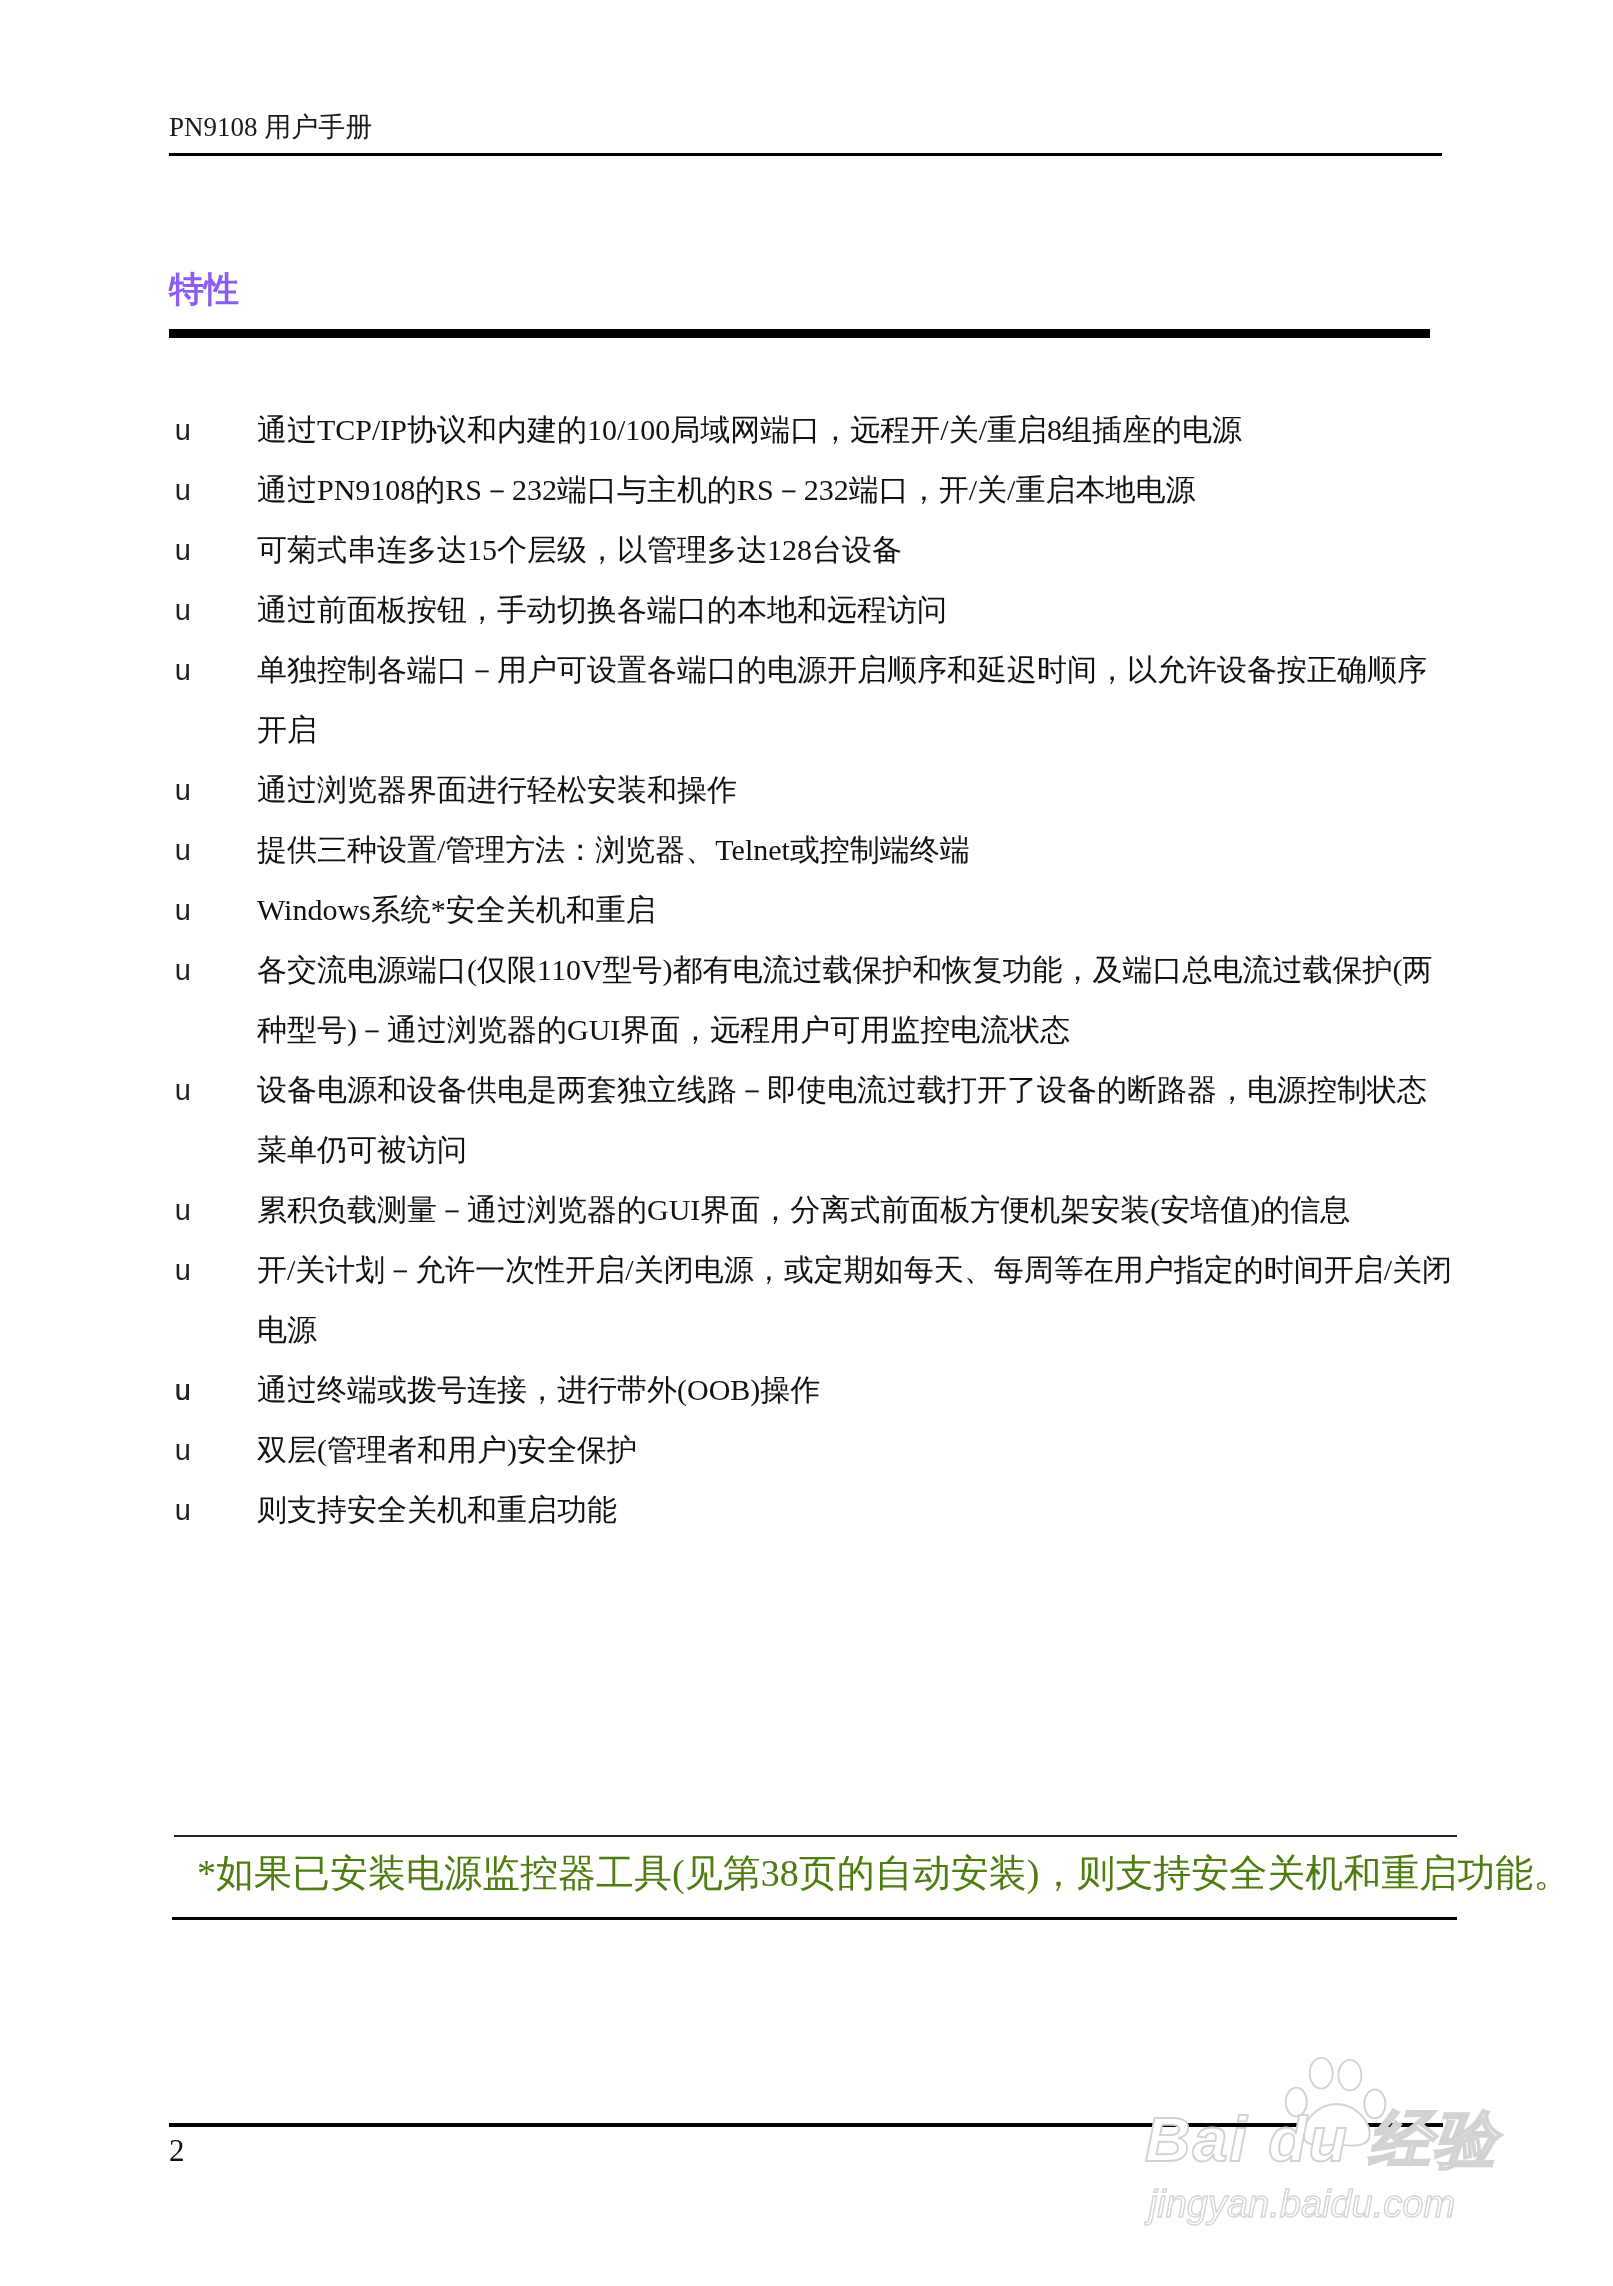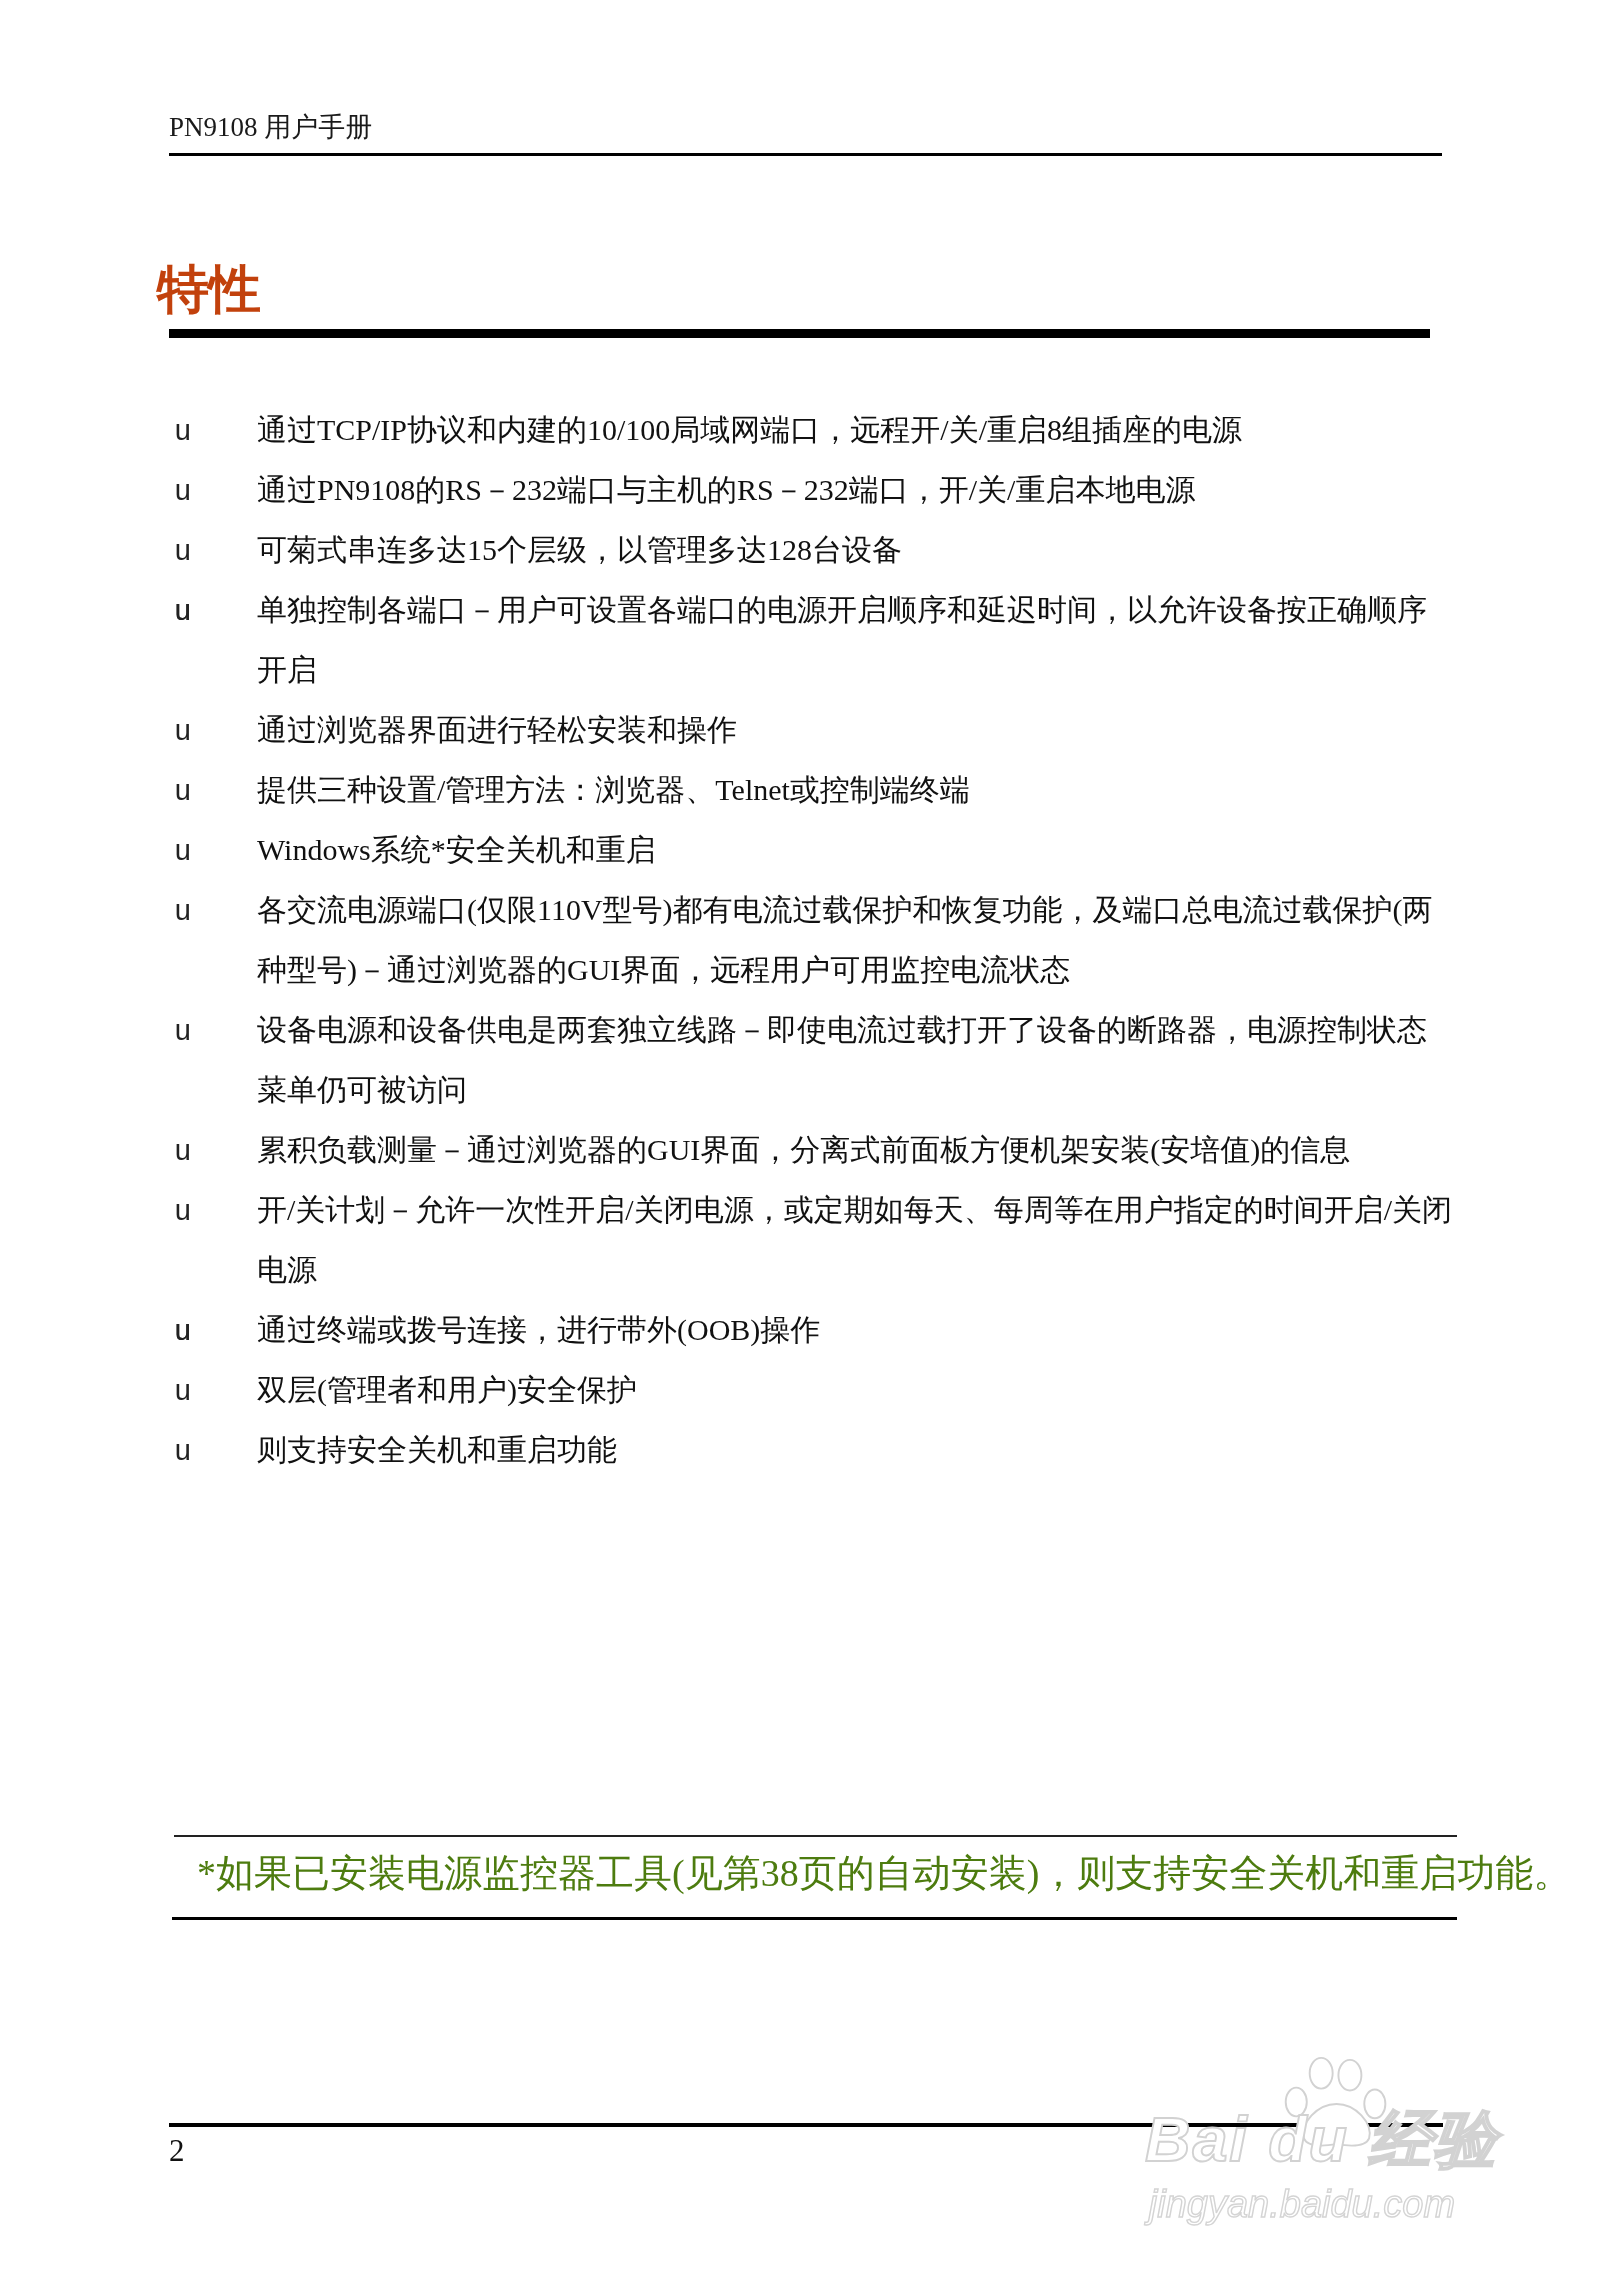--- a/index.html
+++ b/index.html
@@ -8,22 +8,22 @@
       font-family: "Liberation Serif", "DejaVu Serif", serif; color: #111111;
     }
     .running-header {
       position: absolute; left: 169px; top: 108px;
       font-size: 27px; line-height: 38px; color: #1a1a1a; text-align: center;
     }
     .header-rule {
       position: absolute; left: 169px; top: 153px; width: 1273px; height: 2.9px; background: #000;
     }
     .section-title {
-      position: absolute; left: 157px; top: 259px;
-      font-size: 52px; line-height: 61px; font-weight: bold; color: #c2410c;
+      position: absolute; left: 169px; top: 259px;
+      font-size: 35px; line-height: 61px; font-weight: bold; color: #8b5cf6;
     }
     .title-rule {
       position: absolute; left: 169px; top: 329px; width: 1261px; height: 8.6px; background: #000;
     }
     .feature-list {
       position: absolute; left: 169px; top: 400px; width: 1287px;
       margin: 0; padding: 0; list-style: none;
     }
     .feature-item {
       position: relative; padding-left: 88px;
@@ -76,21 +76,21 @@
 <div class="running-header">PN9108  用户手册</div>
 <div class="header-rule"></div>
 
 <h1 class="section-title" style="margin:0">特性</h1>
 <div class="title-rule"></div>
 
 <ul class="feature-list">
   <li class="feature-item"><span class="bullet">u</span><span>通过TCP/IP协议和内建的10/100局域网端口，远程开/关/重启8组插座的电源</span></li>
   <li class="feature-item"><span class="bullet">u</span><span>通过PN9108的RS－232端口与主机的RS－232端口，开/关/重启本地电源</span></li>
   <li class="feature-item"><span class="bullet">u</span><span>可菊式串连多达15个层级，以管理多达128台设备</span></li>
-  <li class="feature-item"><span class="bullet">u</span></li>
+  <li class="feature-item"><span class="bullet">u</span><span>通过前面板按钮，手动切换各端口的本地和远程访问</span></li>
   <li class="feature-item"><span class="bullet">u</span><span>单独控制各端口－用户可设置各端口的电源开启顺序和延迟时间，以允许设备按正确顺序开启</span></li>
   <li class="feature-item"><span class="bullet">u</span><span>通过浏览器界面进行轻松安装和操作</span></li>
   <li class="feature-item"><span class="bullet">u</span><span>提供三种设置/管理方法：浏览器、Telnet或控制端终端</span></li>
   <li class="feature-item"><span class="bullet">u</span><span>Windows系统*安全关机和重启</span></li>
   <li class="feature-item"><span class="bullet">u</span><span>各交流电源端口(仅限110V型号)都有电流过载保护和恢复功能，及端口总电流过载保护(两种型号)－通过浏览器的GUI界面，远程用户可用监控电流状态</span></li>
   <li class="feature-item"><span class="bullet">u</span><span>设备电源和设备供电是两套独立线路－即使电流过载打开了设备的断路器，电源控制状态菜单仍可被访问</span></li>
   <li class="feature-item"><span class="bullet">u</span><span>累积负载测量－通过浏览器的GUI界面，分离式前面板方便机架安装(安培值)的信息</span></li>
   <li class="feature-item"><span class="bullet">u</span><span>开/关计划－允许一次性开启/关闭电源，或定期如每天、每周等在用户指定的时间开启/关闭电源</span></li>
   <li class="feature-item"><span class="bullet">u</span></li>
   <li class="feature-item"><span class="bullet">u</span><span>通过终端或拨号连接，进行带外(OOB)操作</span></li>

